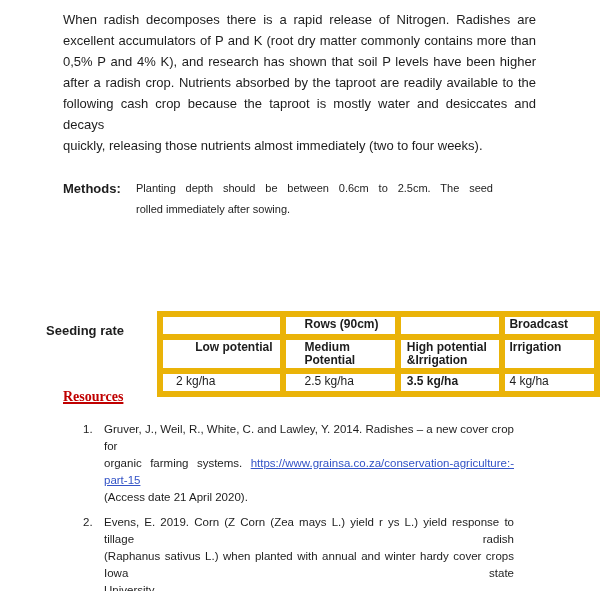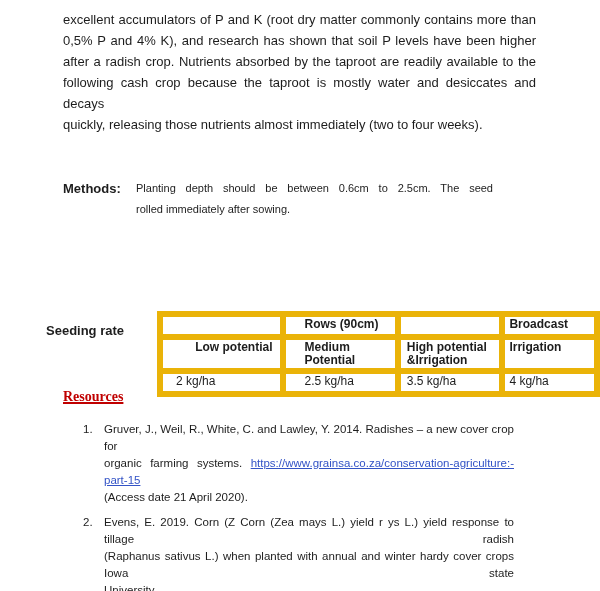--- a/index.html
+++ b/index.html
@@ -16,21 +16,21 @@
   .methods { position:absolute; left:63px; top:178px; width:455px; }
   .methods-label { position:absolute; left:0; top:0; font-weight:bold; font-size:13px; line-height:21px; }
   .methods-text { margin-left:73px; width:357px; font-size:11px; line-height:21px; }
 
   .seeding { position:absolute; left:46px; top:311px; }
   .seeding-label { position:absolute; left:0; top:12px; font-weight:bold; font-size:13px; white-space:nowrap; }
   .seed-table { margin-left:111px; border-collapse:collapse; table-layout:fixed; font-size:12px; line-height:13px; }
   .seed-table td { border:6px solid #eab308; padding:1px 2px 1px 4px; vertical-align:top; overflow:visible; }
   .seed-table .c1 { width:111px; padding-left:13px; }
   .seed-table .c2 { width:100px; padding-left:19px; }
-  .seed-table .c3 { width:100px; padding-left:6px; }
+  .seed-table .c3 { width:100px; padding-left:6px;font-weight:bold; }
   .seed-table .c4 { width:90px;  }
   .seed-table .r1 td, .seed-table .r2 td { font-weight:bold; }
   .seed-table .r1 td, .seed-table .r3 td { height:15px; }
   .seed-table .r2 .c1 { text-align:right; padding-right:7px; }
 
   .resources { position:absolute; left:63px; top:386px; width:460px; }
   .res-heading {
     margin:0 0 13px 0; font-family:"Liberation Serif", serif; font-size:14px; line-height:22px;
     font-weight:bold; text-decoration:underline; text-decoration-thickness:2px;
   }
@@ -39,20 +39,21 @@
   .ref-num { width:21px; flex:none; }
   .ref-body { width:410px; flex:none; }
   .link { text-decoration:underline; cursor:pointer; }
 </style>
 </head>
 <body>
 
 <div class="page" style="color: rgb(29, 29, 29);">
 
   <div class="intro">
+      <div class="jl">When radish decomposes there is a rapid release of Nitrogen. Radishes are</div>
       <div class="jl">excellent accumulators of P and K (root dry matter commonly contains more than</div>
       <div class="jl">0,5% P and 4% K), and research has shown that soil P levels have been higher</div>
       <div class="jl">after a radish crop. Nutrients absorbed by the taproot are readily available to the</div>
       <div class="jl">following cash crop because the taproot is mostly water and desiccates and decays</div>
       <div class="ll">quickly, releasing those nutrients almost immediately (two to four weeks).</div>
     </div>
 
   <div class="methods">
     <div class="methods-label">Methods:</div>
     <div class="methods-text">

